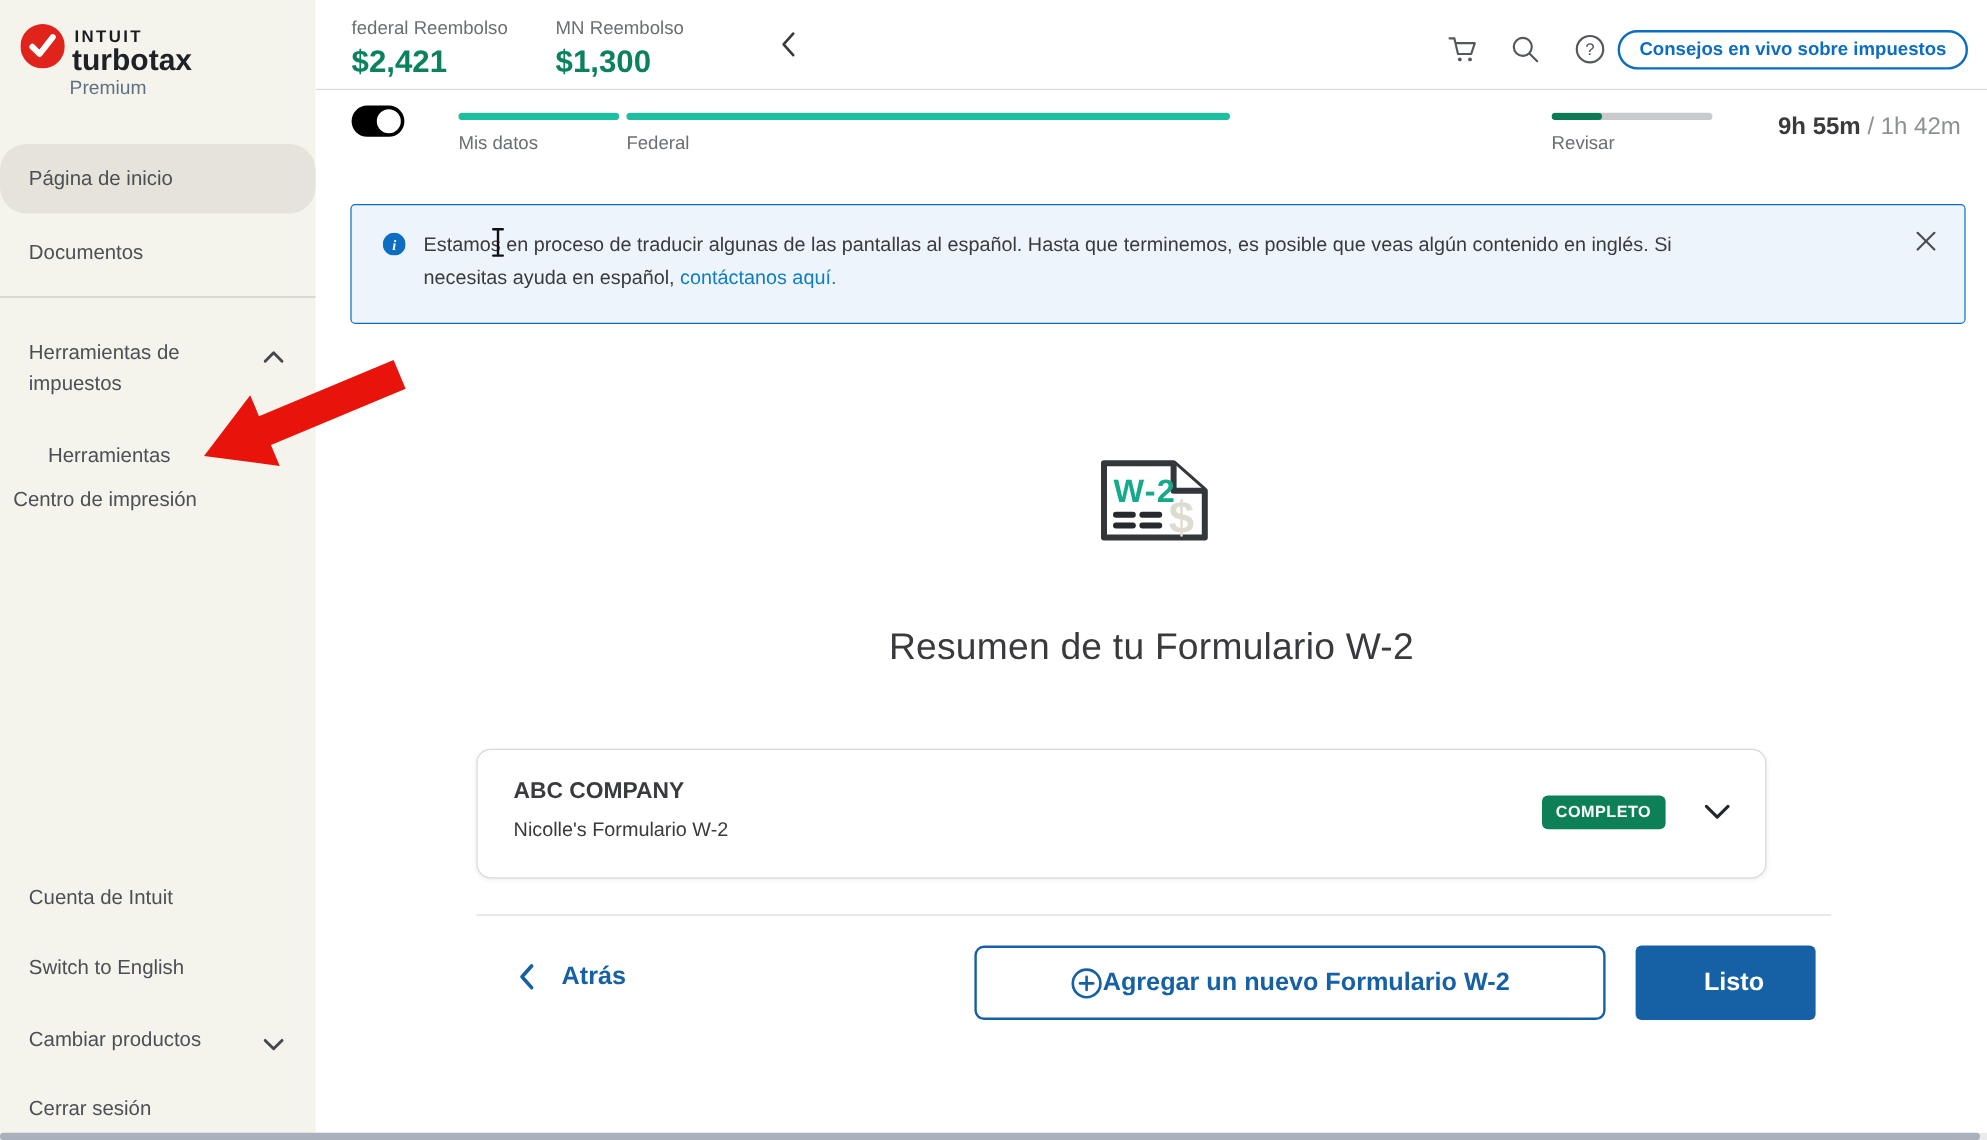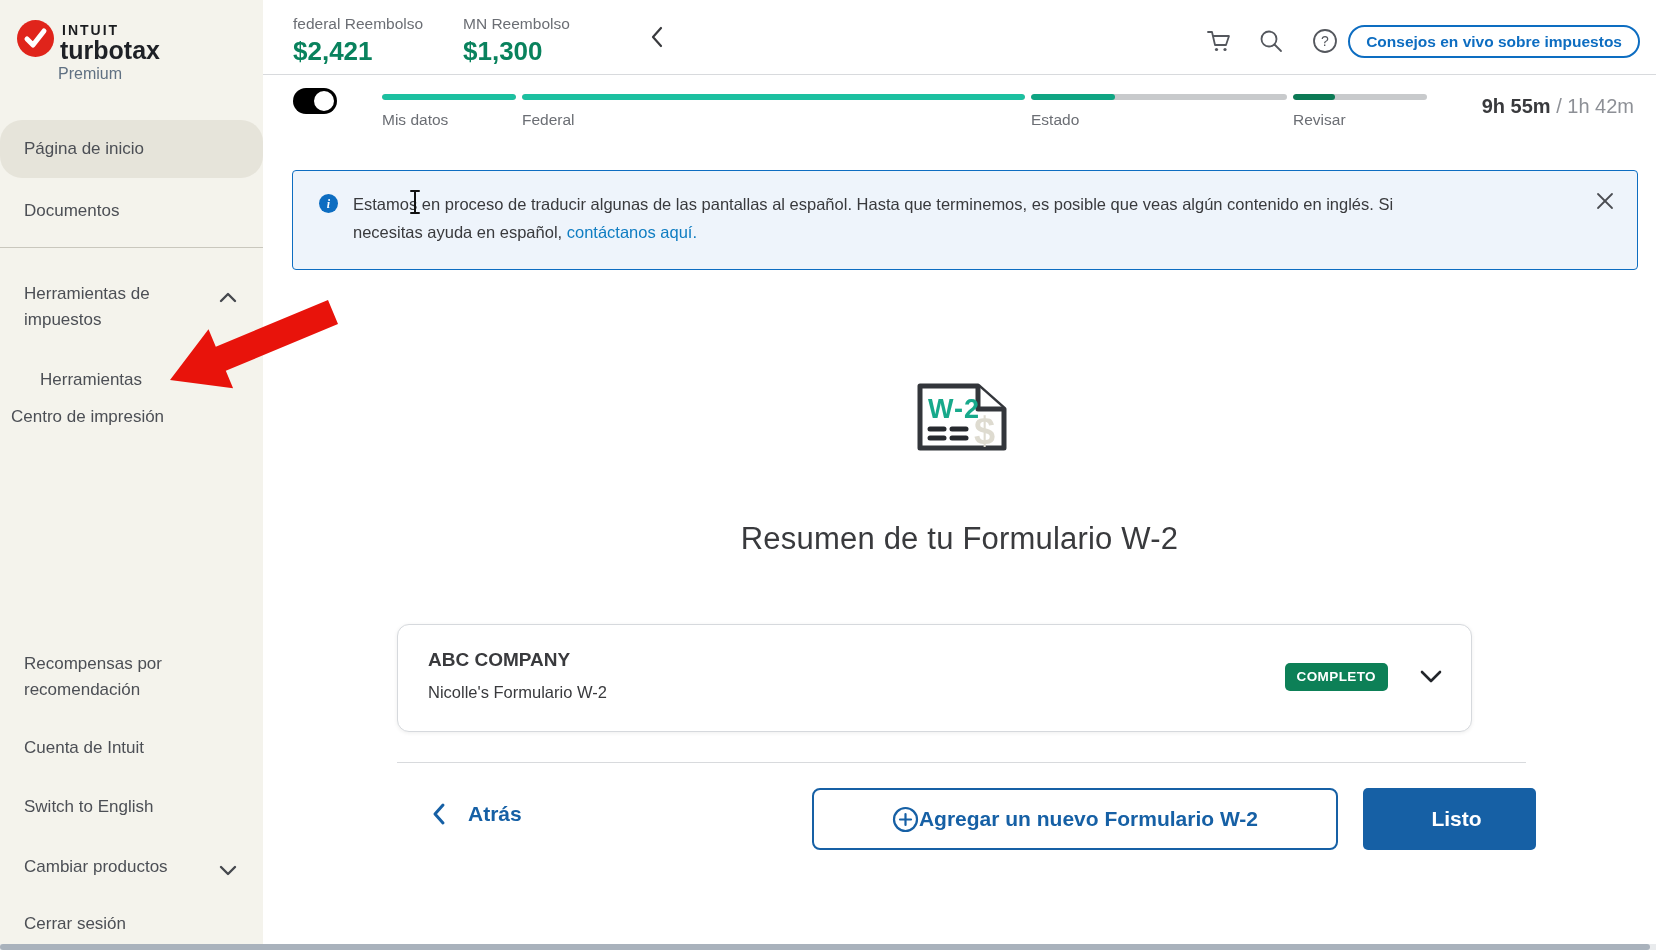--- a/index.html
+++ b/index.html
@@ -62,21 +62,21 @@
   .w2-icon{position:absolute;left:908px;top:378px;}
   .page-title{position:absolute;left:263px;top:500px;width:1393px;text-align:center;font-size:31px;font-weight:400;color:var(--ink);letter-spacing:.2px;}
   .w2-card{position:absolute;left:397px;top:624px;width:1075px;height:108px;background:#fff;border:1px solid #d6d9dd;border-radius:12px;box-shadow:0 1px 4px rgba(0,0,0,.07);box-sizing:border-box;cursor:pointer;}
   .card-company{position:absolute;left:30px;top:24px;font-size:19px;font-weight:600;color:var(--ink);}
   .card-sub{position:absolute;left:30px;top:58px;font-size:16.5px;color:var(--ink);}
   .status-badge{position:absolute;right:83px;top:38px;height:28px;line-height:28px;padding:0 12px;background:var(--badge-green);color:#fff;font-size:13.5px;font-weight:bold;letter-spacing:.4px;border-radius:5px;}
   .card-chevron{position:absolute;right:28px;top:44px;cursor:pointer;}
   .footer-divider{position:absolute;left:397px;top:762px;width:1129px;height:1px;background:#d8dadd;}
   .back-link{position:absolute;left:432px;top:802px;color:var(--accent-blue-dark);font-size:21px;font-weight:bold;cursor:pointer;display:flex;align-items:flex-start;gap:22px;}
   .add-btn{position:absolute;left:812px;top:788px;width:526px;height:62px;background:#fff;border:2px solid var(--accent-blue-dark);border-radius:8px;box-sizing:border-box;display:flex;align-items:center;justify-content:center;color:var(--accent-blue-dark);font-size:21px;font-weight:bold;cursor:pointer;}
-  .done-btn{position:absolute;left:1363px;top:788px;width:173px;height:62px;background:var(--accent-blue-dark);border:none;border-radius:5px;color:#fff;font-size:21px;font-weight:bold;cursor:pointer;padding-left:20px;}
+  .done-btn{position:absolute;left:1363px;top:788px;width:150px;height:62px;background:var(--accent-blue-dark);border:none;border-radius:5px;color:#fff;font-size:21px;font-weight:bold;cursor:pointer;padding-left:20px;}
   
   .arrow-overlay{position:absolute;left:0;top:0;width:1656px;height:950px;pointer-events:none;z-index:60;}
   .hscrollbar{position:absolute;left:0;top:944px;width:1656px;height:6px;background:#e9ebed;}
   .hscrollbar .thumb{position:absolute;left:0;top:0;width:1650px;height:6px;background:#a9b2bc;border-radius:3px;cursor:pointer;}
 </style>
 </head>
 <body>
 
 <div class="sidebar">
   <div class="logo">
@@ -94,21 +94,20 @@
   <div class="side-divider" style="top:247px;"></div>
 
   <div class="side-item" style="top:281px;width:200px;">Herramientas de impuestos</div>
   <svg class="side-chevron" style="top:286px;" viewBox="0 0 24 24">
       <polyline points="5,15 12,8 19,15" fill="none" stroke="#45484e" stroke-width="2.4" stroke-linecap="round" stroke-linejoin="round"></polyline>
     </svg>
 
   <div class="side-item indent" style="top:367px;">Herramientas</div>
   <div class="side-item indent" style="top:404px;padding-left:11px;">Centro de impresión</div>
 
-  <div class="side-item" style="top:651px;width:210px;">Recompensas por recomendación</div>
   <div class="side-item" style="top:735px;">Cuenta de Intuit</div>
   <div class="side-item" style="top:794px;">Switch to English</div>
   <div class="side-item" style="top:854px;">Cambiar productos</div>
   <svg class="side-chevron" style="top:858px;" viewBox="0 0 24 24">
       <polyline points="5,9 12,16 19,9" fill="none" stroke="#45484e" stroke-width="2.4" stroke-linecap="round" stroke-linejoin="round"></polyline>
     </svg>
   <div class="side-item" style="top:911px;">Cerrar sesión</div>
 </div>
 
 <div class="header">
@@ -149,26 +148,20 @@
     <div class="bar">
         <div class="fill" style="width: 100%; background: rgb(28, 192, 160);"></div>
       </div>
     <div class="seg-label">Mis datos</div>
   </div>
   <div class="prog-seg" style="left: 259px; width: 503px;">
     <div class="bar">
         <div class="fill" style="width: 100%; background: rgb(28, 192, 160);"></div>
       </div>
     <div class="seg-label">Federal</div>
-  </div>
-  <div class="prog-seg" style="left: 768px; width: 256px;">
-    <div class="bar">
-        <div class="fill" style="width: 33%; background: rgb(15, 165, 131);"></div>
-      </div>
-    <div class="seg-label">Estado</div>
   </div>
   <div class="prog-seg" style="left: 1030px; width: 134px;">
     <div class="bar">
         <div class="fill" style="width: 31%; background: rgb(12, 122, 85);"></div>
       </div>
     <div class="seg-label">Revisar</div>
   </div>
 
   <div class="time-box">
     <span class="time-spent">9h 55m</span>

